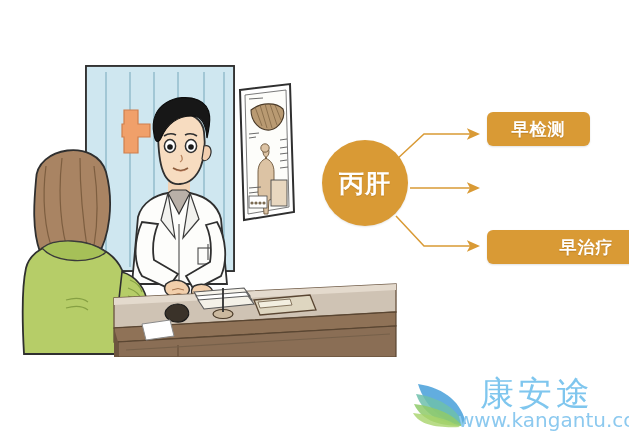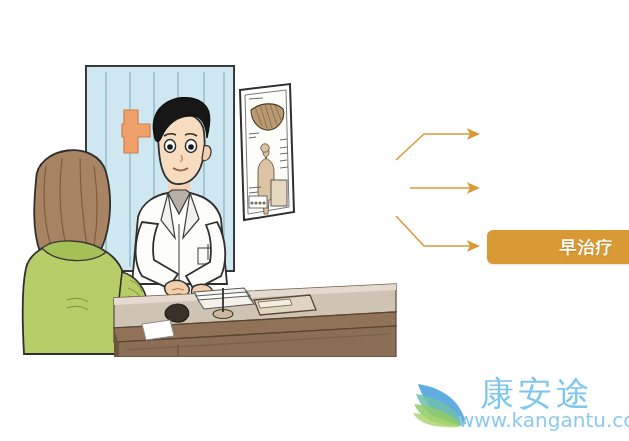--- a/index.html
+++ b/index.html
@@ -249,21 +249,27 @@
         </marker>
       </defs>
 
       <path d="M78 60 L106 34 L160 34" stroke="#d99a35" stroke-width="1.5" fill="none" marker-end="url(#ah)"></path>
 
       <path d="M92 88 L160 88" stroke="#d99a35" stroke-width="1.5" fill="none" marker-end="url(#ah)"></path>
 
       <path d="M78 116 L106 146 L160 146" stroke="#d99a35" stroke-width="1.5" fill="none" marker-end="url(#ah)"></path>
     </svg>
 
-
+    <div class="circle-node">
+      <span class="txt">丙肝</span>
+    </div>
+
+    <div class="chip" id="chip0">
+      <span class="txt">早检测</span>
+    </div>
     <div class="chip" id="chip2">
       <span class="txt">早治疗</span>
     </div>
   </div>
 
   <div class="watermark">
     <div class="wm-logo">
       <svg width="62" height="50" viewBox="0 0 62 50" xmlns="http://www.w3.org/2000/svg">
         <path d="M6 4 C34 8, 50 24, 54 44 C34 44, 14 30, 6 4 Z" fill="#5aa9dd" opacity="0.95"></path>
         <path d="M4 14 C30 18, 46 30, 52 45 C32 45, 12 36, 4 14 Z" fill="#6fc0ac" opacity="0.85"></path>

